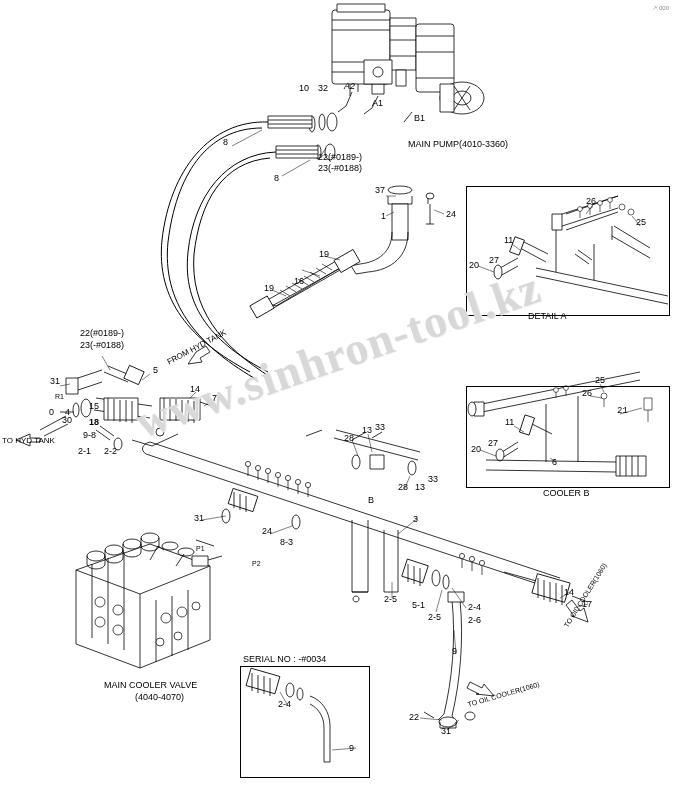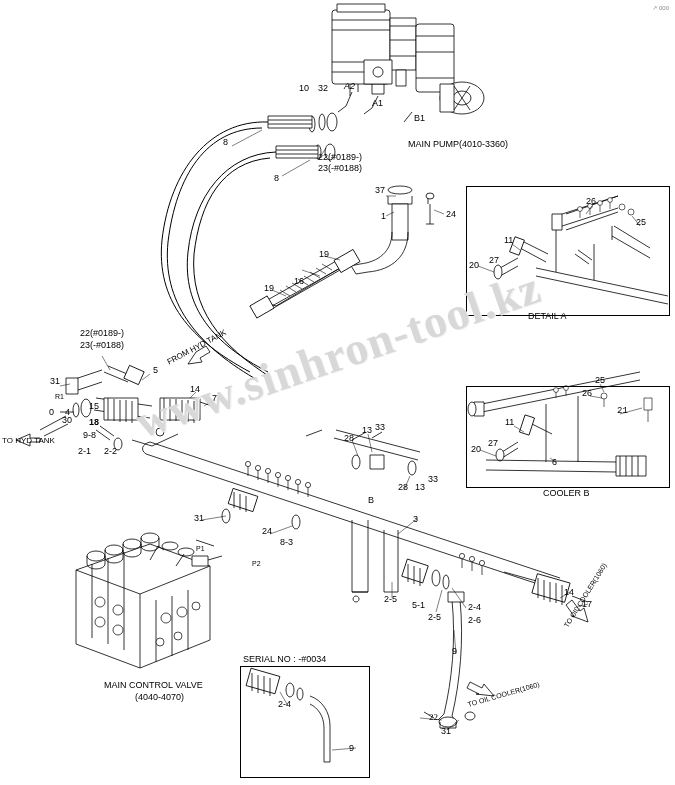--- a/index.html
+++ b/index.html
@@ -326,21 +326,21 @@
     </g>
   </svg>
 
   <div class="panel" style="left:466px;top:186px;width:202px;height:128px;"></div>
   <div class="panel" style="left:466px;top:386px;width:202px;height:100px;"></div>
   <div class="panel" style="left:240px;top:666px;width:128px;height:110px;"></div>
 
   <div class="lbl" style="left:408px;top:139px;">MAIN PUMP(4010-3360)</div>
   <div class="lbl" style="left:528px;top:311px;">DETAIL A</div>
   <div class="lbl" style="left:543px;top:488px;">COOLER B</div>
-  <div class="lbl" style="left:104px;top:680px;">MAIN CONTROL VALVE</div>
+  <div class="lbl" style="left:104px;top:680px;">MAIN COOLER VALVE</div>
   <div class="lbl" style="left:135px;top:692px;">(4040-4070)</div>
   <div class="lbl" style="left:243px;top:654px;">SERIAL NO : -#0034</div>
 
   <div class="lbl" style="left:318px;top:152px;">22(#0189-)</div>
   <div class="lbl" style="left:318px;top:163px;">23(-#0188)</div>
   <div class="lbl" style="left:80px;top:328px;">22(#0189-)</div>
   <div class="lbl" style="left:80px;top:340px;">23(-#0188)</div>
 
   <div class="lbl sm" style="left:2px;top:436px;">TO HYD TANK</div>
   <div class="lbl sm" style="left:168px;top:358px;transform:rotate(-28deg);transform-origin:0 50%;">FROM HYD TANK</div>
@@ -404,21 +404,21 @@
   <div class="lbl xs" style="left:196px;top:544px;">P1</div>
 
   <div class="lbl" style="left:384px;top:594px;">2-5</div>
   <div class="lbl" style="left:412px;top:600px;">5-1</div>
   <div class="lbl" style="left:428px;top:612px;">2-5</div>
   <div class="lbl" style="left:468px;top:602px;">2-4</div>
   <div class="lbl" style="left:468px;top:615px;">2-6</div>
   <div class="lbl" style="left:564px;top:587px;">14</div>
   <div class="lbl" style="left:582px;top:599px;">17</div>
   <div class="lbl" style="left:452px;top:646px;">9</div>
-  <div class="lbl" style="left:429px;top:712px;font-family:Liberation Serif, serif;">22</div>
+  <div class="lbl" style="left:409px;top:712px;">22</div>
   <div class="lbl" style="left:441px;top:726px;">31</div>
   <div class="lbl xs" style="left:252px;top:559px;">P2</div>
   <div class="lbl" style="left:278px;top:699px;">2-4</div>
   <div class="lbl" style="left:349px;top:743px;">9</div>
 
   <div class="wm">
     <span>www.sinhron-tool.kz</span>
   </div>
 
 </div>

